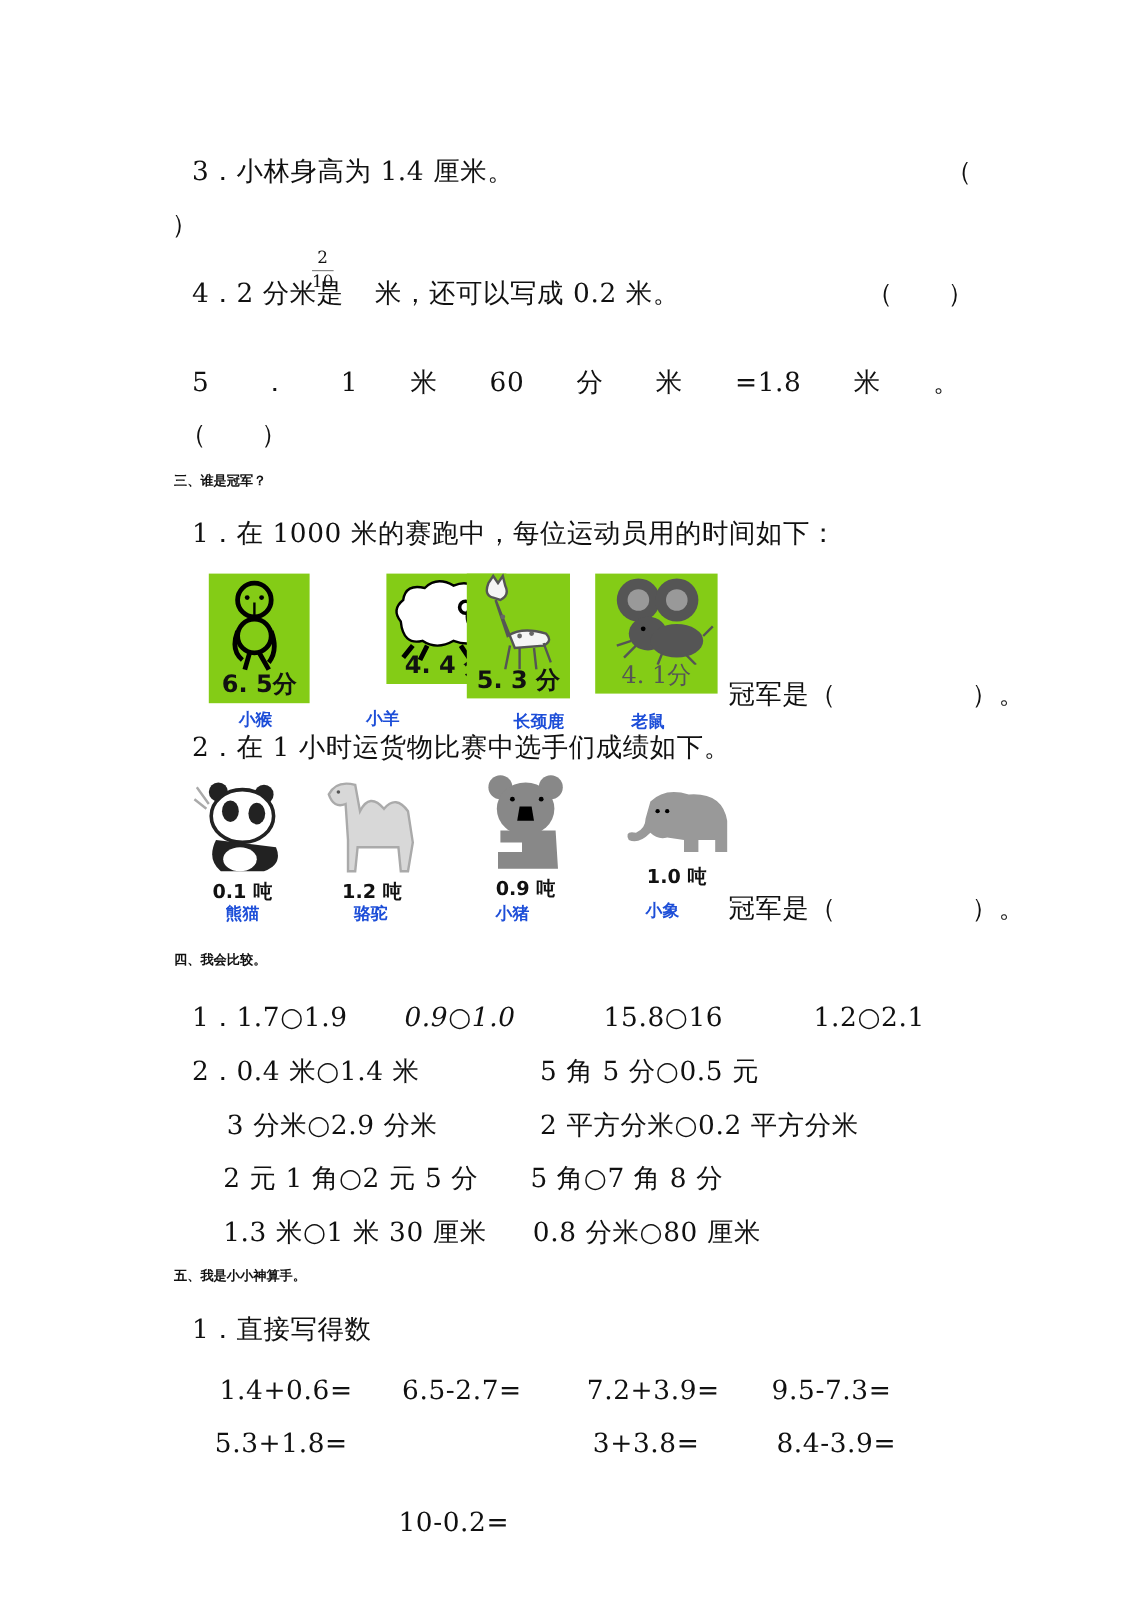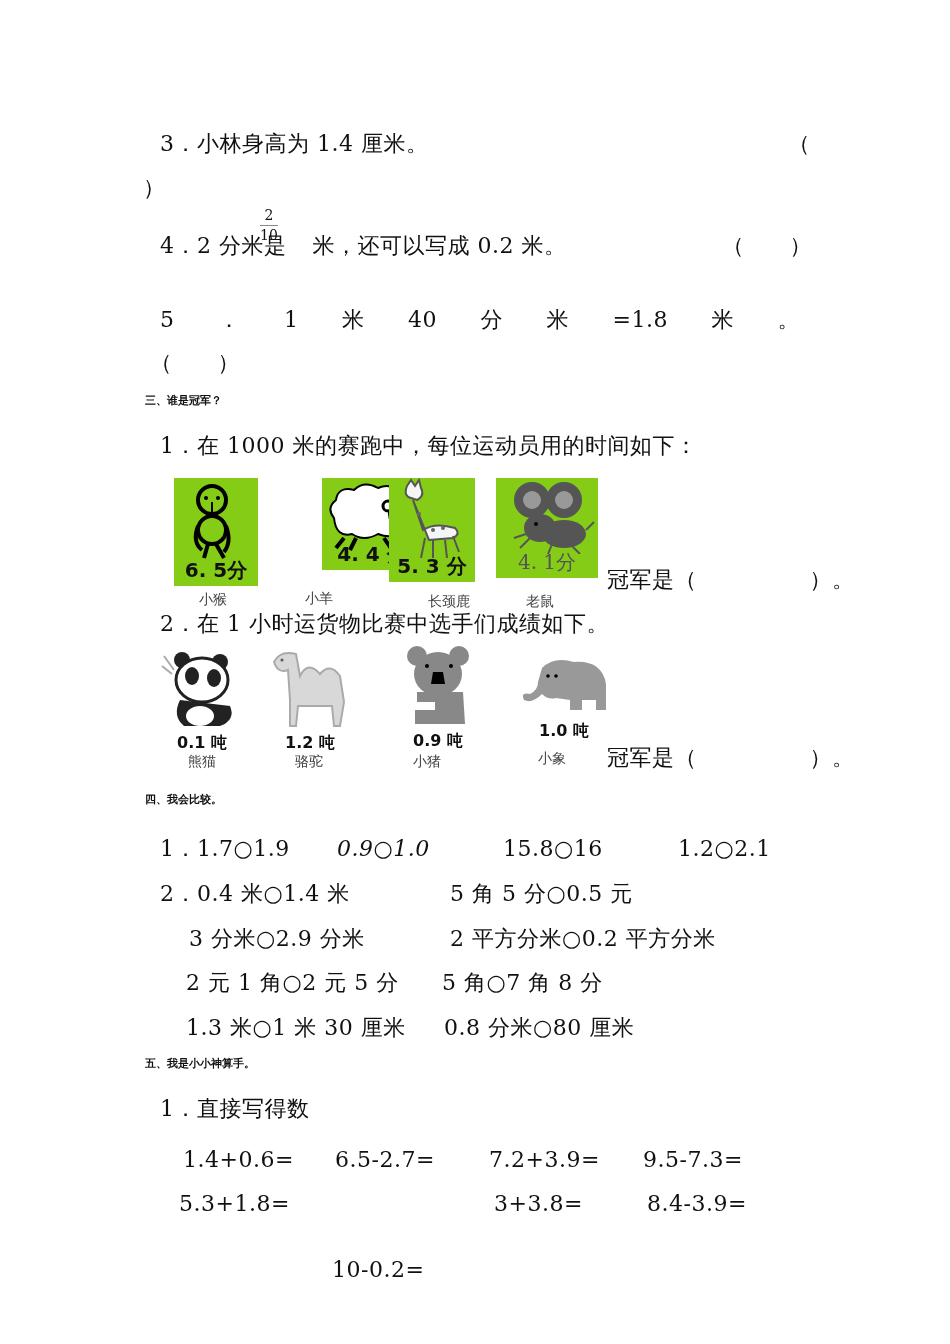--- a/index.html
+++ b/index.html
@@ -10,21 +10,21 @@
   .h { font-size: 11px; font-weight: bold; font-family: "DejaVu Sans", "Liberation Sans", sans-serif; }
   .frac { position: absolute; text-align: center; font-size: 14px; line-height: 15px; }
   .frac .num { display:block; border-bottom: 1px solid #888; padding: 0 2px 2px; }
   .frac .den { display:block; padding-top: 2px; }
   .pic { position: absolute; background: #84cc16; }
   .pic.white { background: #ffffff; }
   .pic .val { position: absolute; bottom: 2px; left: 0; right: 0; text-align: center;
               font-family: "DejaVu Sans", "Liberation Sans", sans-serif; font-weight: bold;
               font-size: 20px; color: #111; }
   .pic2 .val { font-size: 16px; bottom: 0; }
-  .name { position: absolute; color: #404040; font-size: 14px; }
+  .name { position: absolute; color: #1d4ed8; font-size: 14px; font-weight: bold; }
   .spread { position: absolute; left: 160px; width: 640px; display: flex; justify-content: space-between; }
   svg { display: block; }
 </style>
 </head>
 <body>
 
 <div class="abs t" style="left:160px; top:134px;">
   <span>3．</span><span>小林身高为 1.4 厘米。</span>
 </div>
 <div class="abs t" style="left:788px; top:134px;">（</div>
@@ -37,21 +37,21 @@
 <div class="abs t" style="left:160px; top:236px;">
   <span>4．</span><span>2 分米是</span><span style="display:inline-block;width:26px;"></span><span>米，还可以写成 0.2 米。</span>
 </div>
 <div class="abs t" style="left:722px; top:236px;">（　　）</div>
 
 <div class="spread t" style="top:310px;">
   <span>5</span>
   <span>．</span>
   <span>1</span>
   <span>米</span>
-  <span>40</span>
+  <span>60</span>
   <span>分</span>
   <span>米</span>
   <span>=1.8</span>
   <span>米</span>
   <span>。</span>
 </div>
 <div class="abs t" style="left:150px; top:353px;">（　　）</div>
 
 <div class="abs h" style="left:145px; top:393px;">三、谁是冠军？</div>
 <div class="abs t" style="left:160px; top:436px;">1．在 1000 米的赛跑中，每位运动员用的时间如下：</div>

